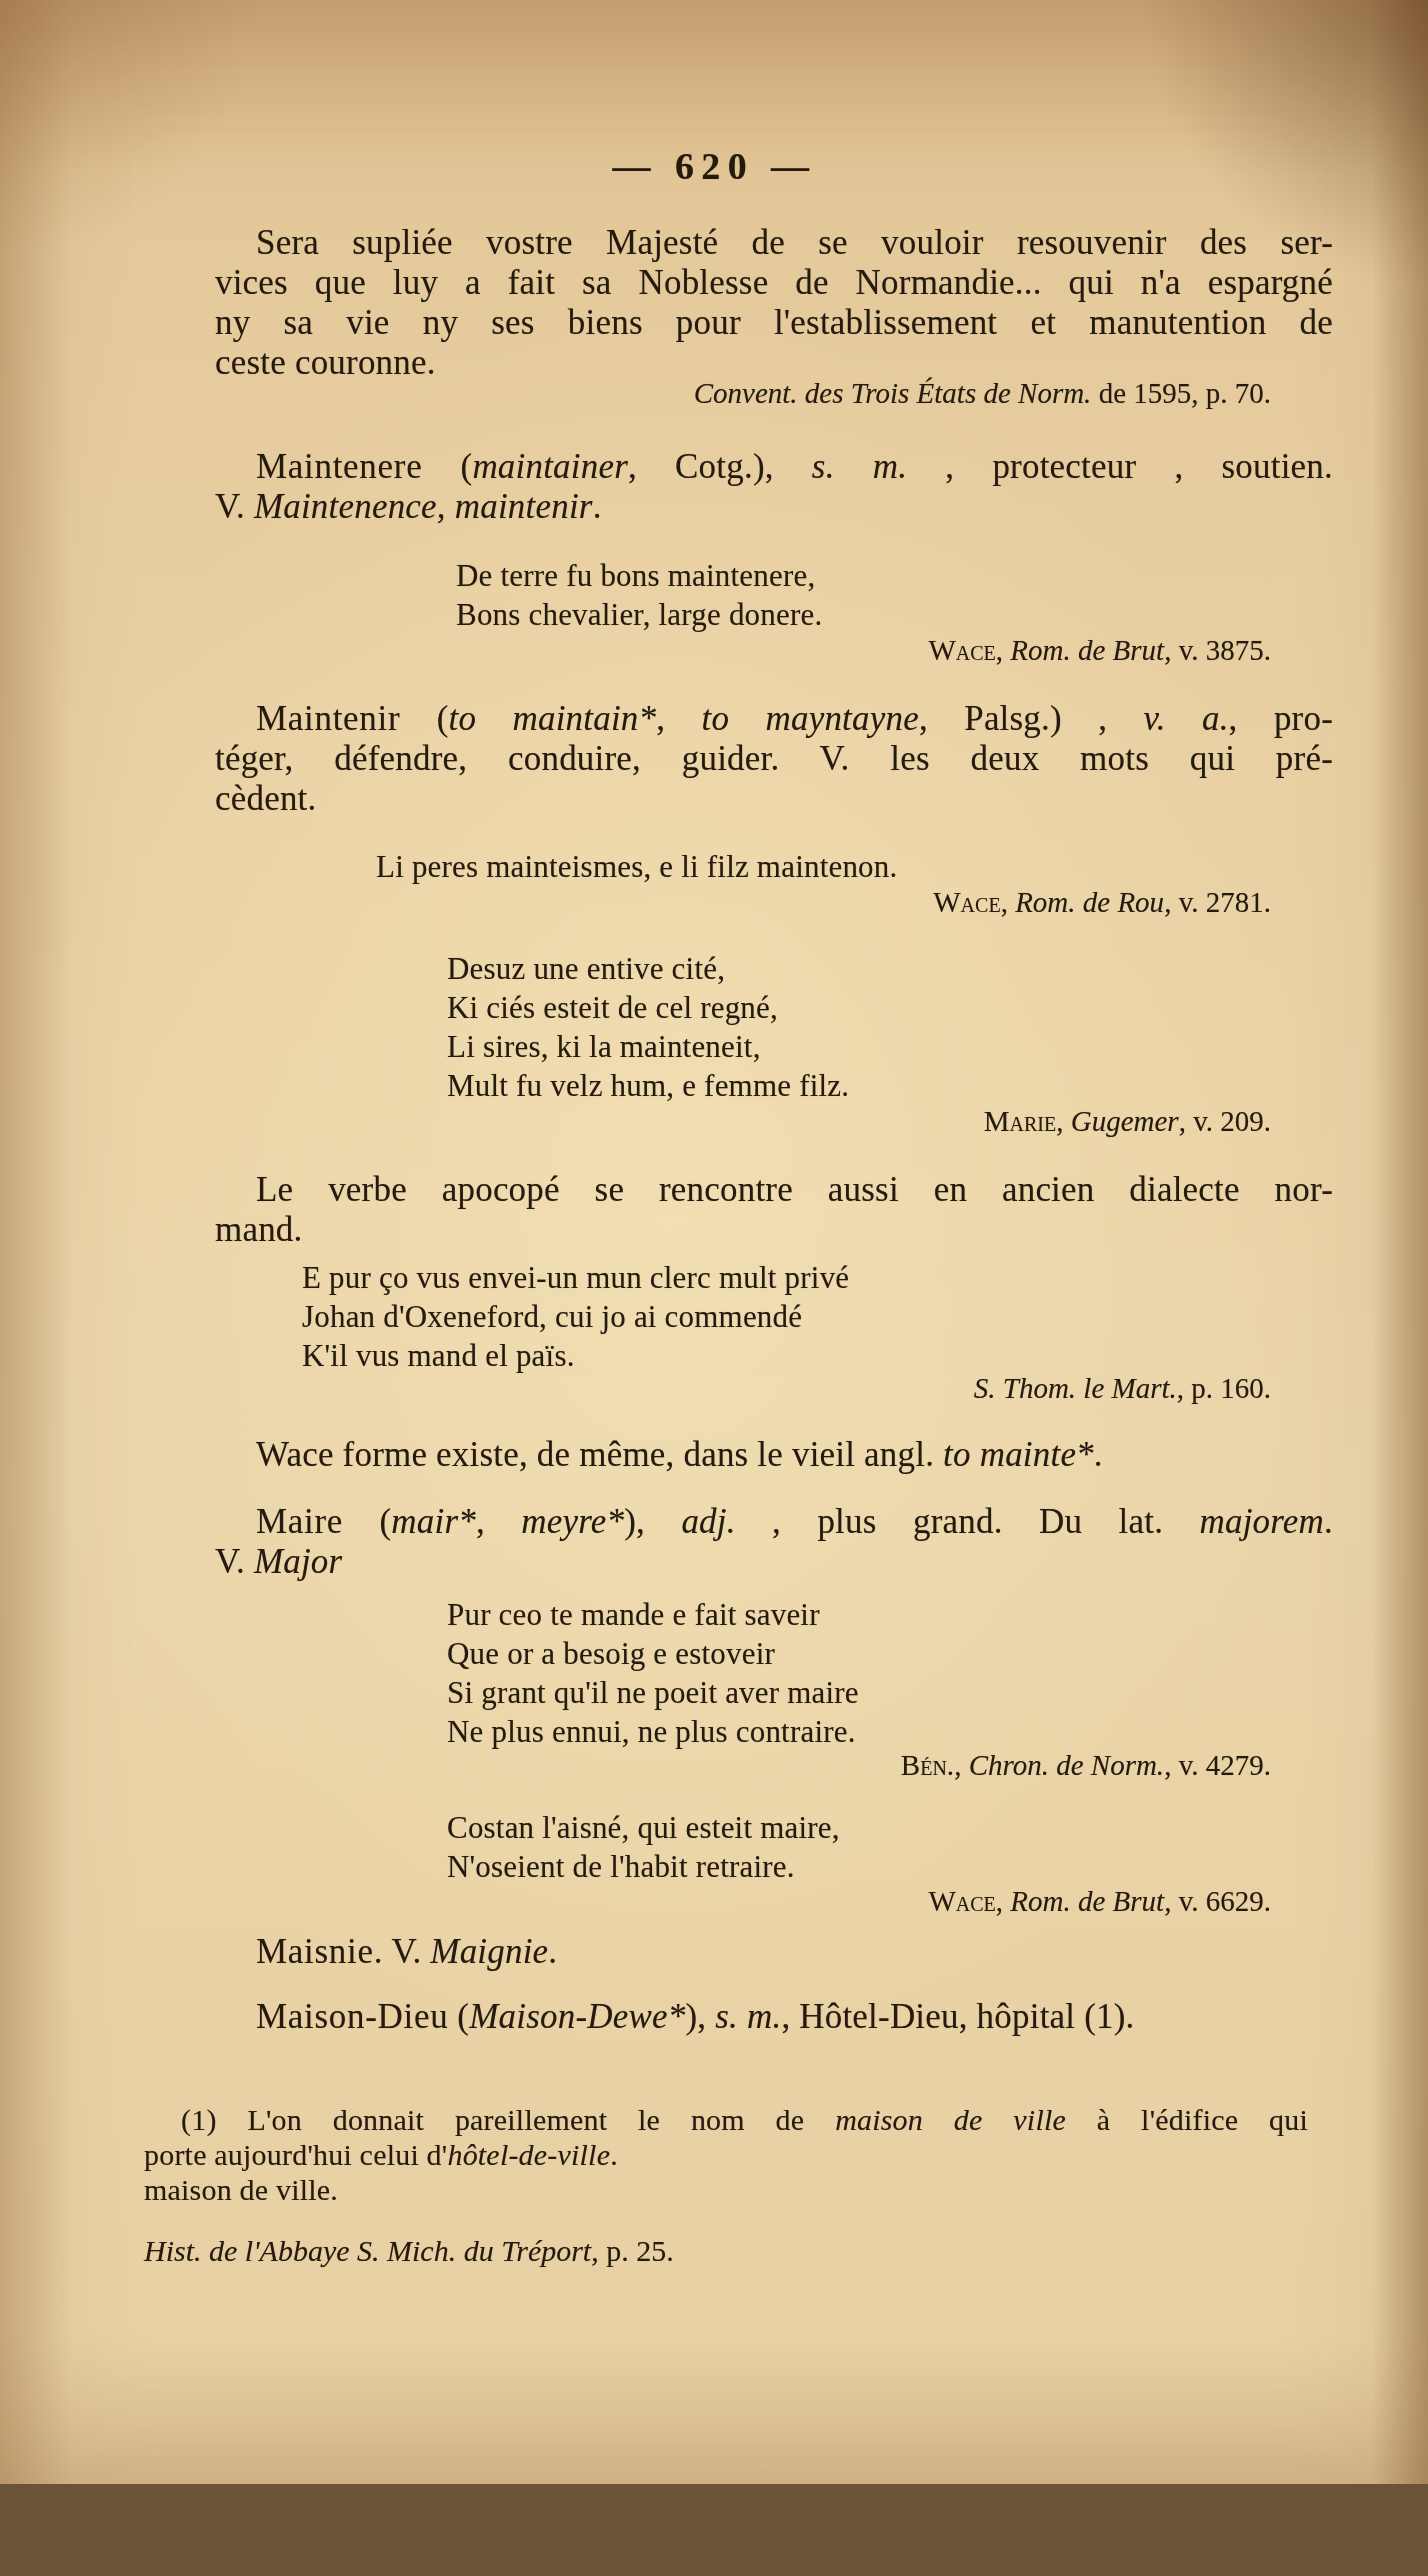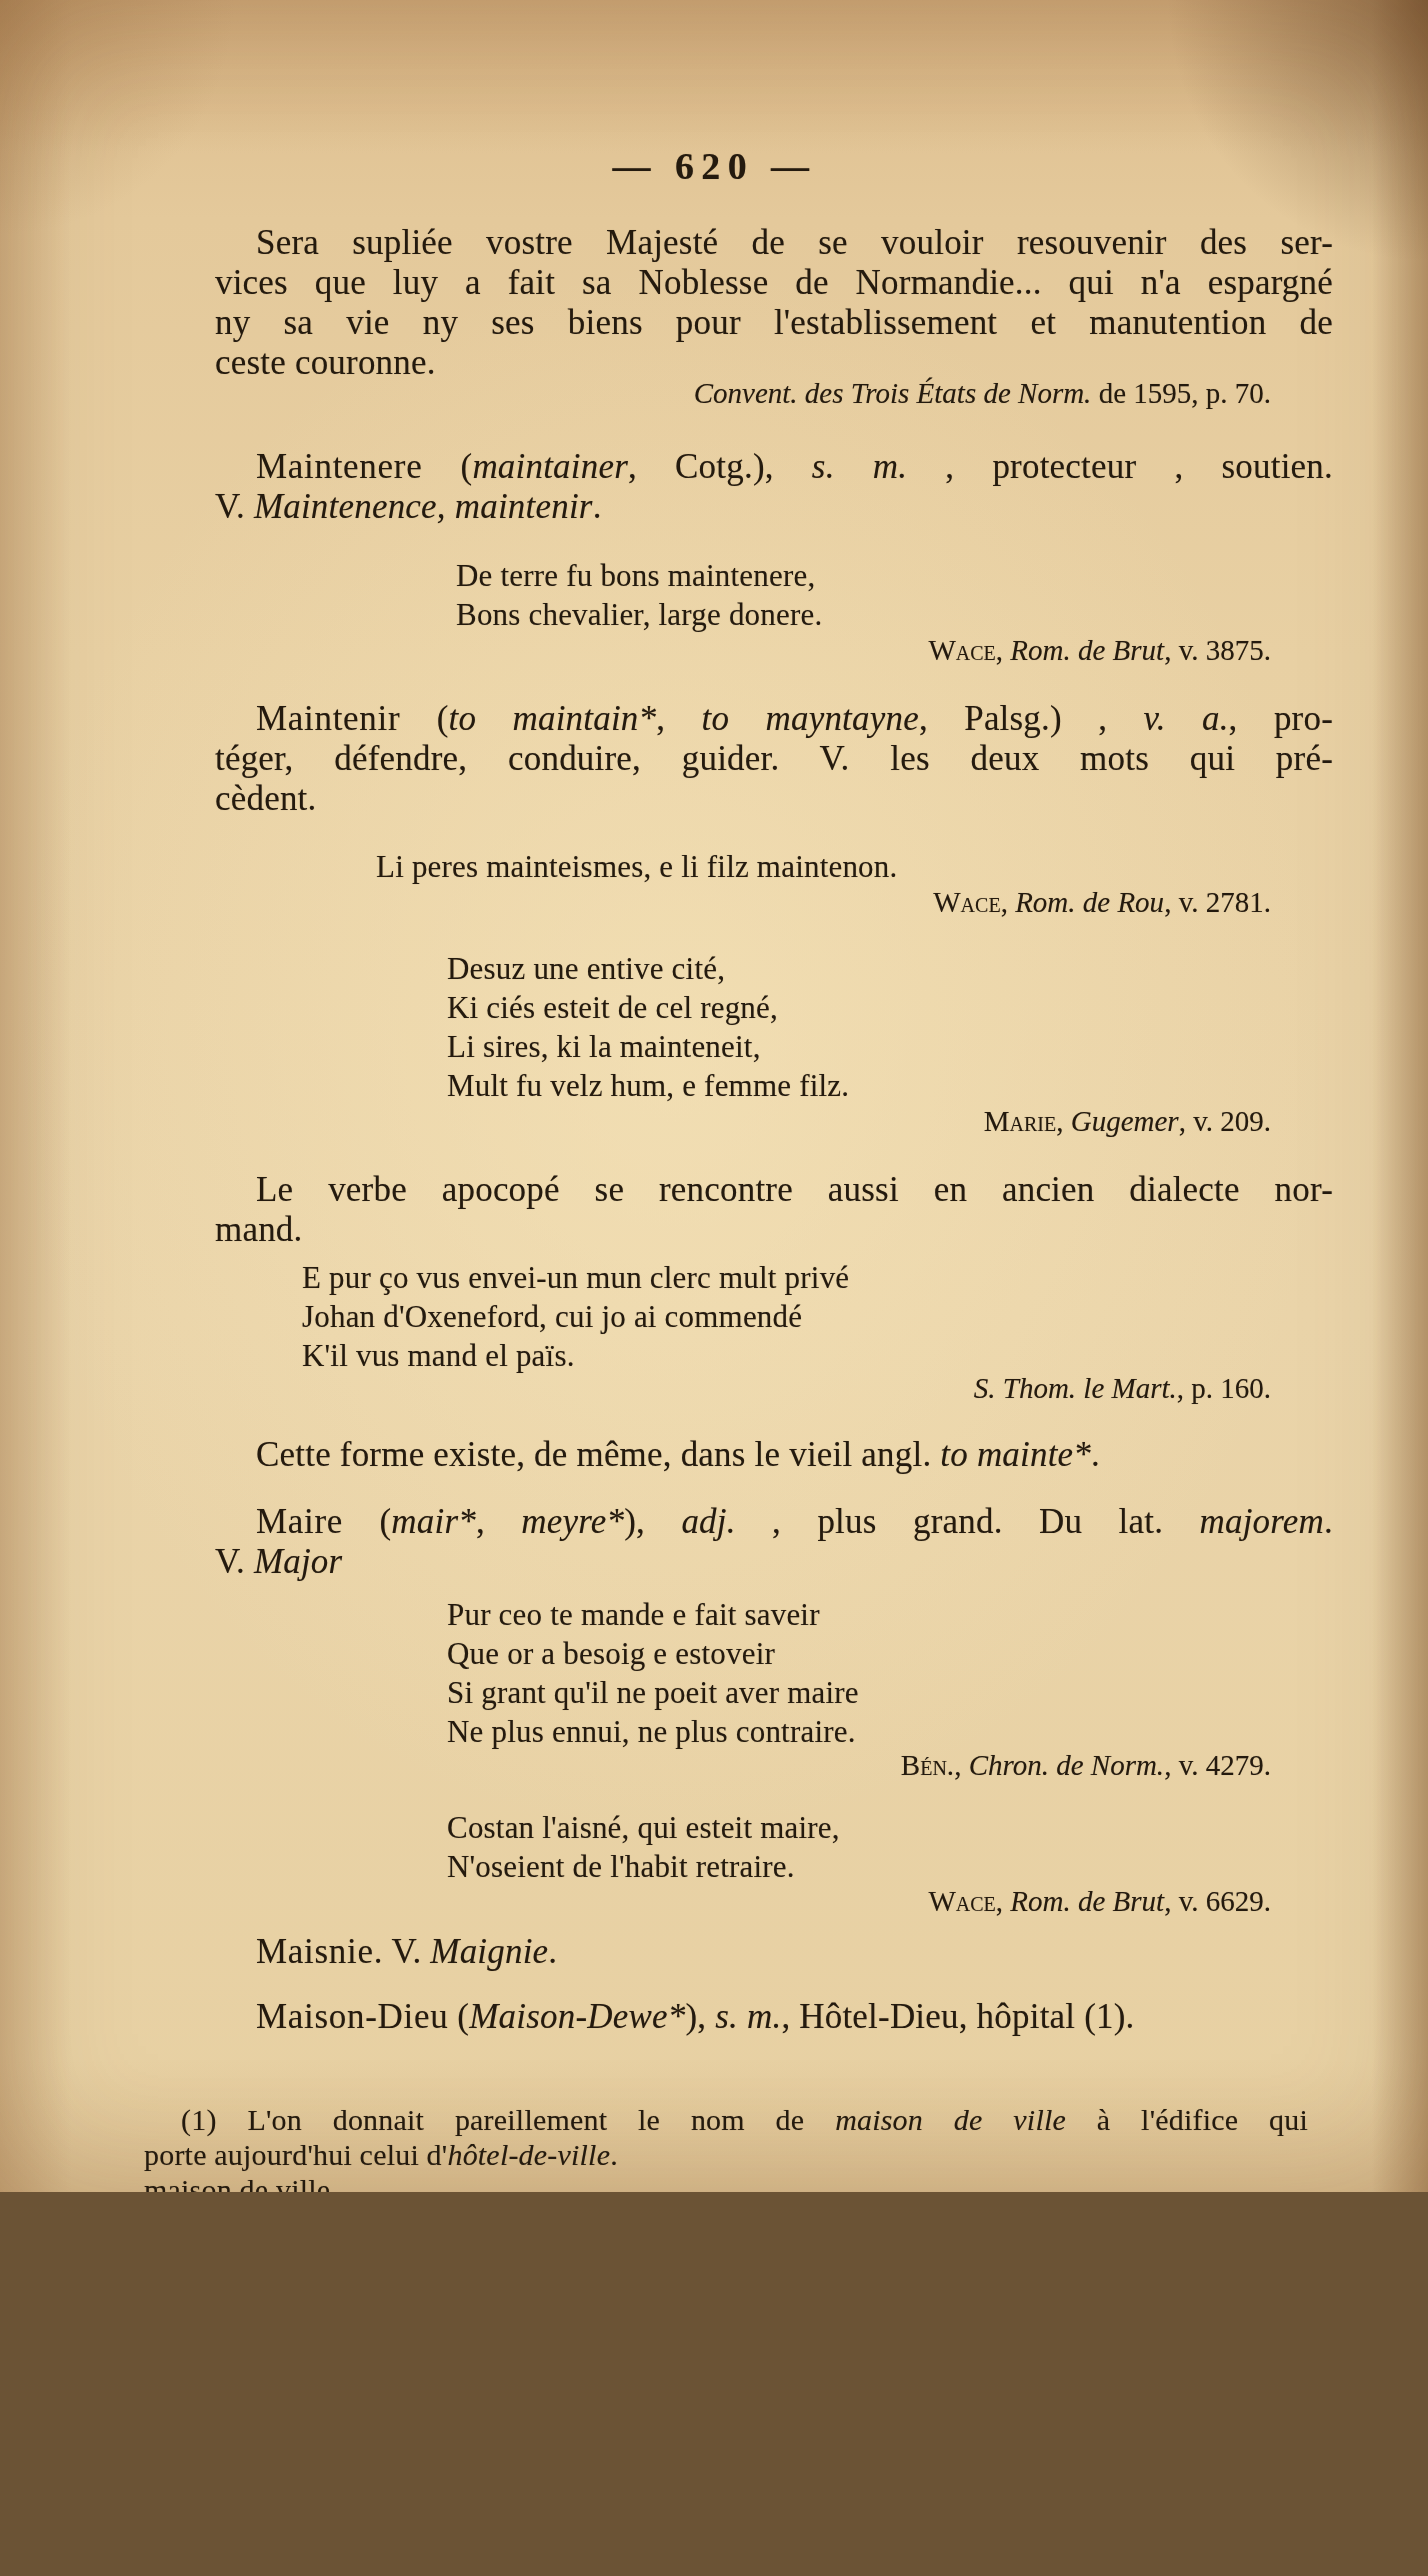--- a/index.html
+++ b/index.html
@@ -1,20 +1,20 @@
 <!DOCTYPE html>
 <html style="font-size:13.2px"><head>
 <meta charset="utf-8">
 <style>
   html,body { margin:0; padding:0; }
   body { background:#6b5335; }
 
   .page {
     position:relative;
-    width:1429px; height:2192px;
+    width:1429px; height:2484px;
     margin:0 auto;
     overflow:hidden;
     font-family:"Liberation Serif","DejaVu Serif",serif;
     color:#241a0e;
     background:
       radial-gradient(circle at 100% 0%, rgba(84,50,22,.50) 0%, rgba(84,50,22,0) 10%),
       radial-gradient(circle at 0% 0%, rgba(140,95,50,.30) 0%, rgba(140,95,50,0) 9%),
       linear-gradient(270deg, rgba(146,105,62,.55) 0%, rgba(146,105,62,0) 4%),
       linear-gradient(90deg, rgba(175,131,84,.40) 0%, rgba(175,131,84,0) 5%),
       linear-gradient(180deg, rgba(186,140,92,.45) 0%, rgba(186,140,92,0) 7%),
@@ -115,21 +115,21 @@
     <div>E pur ço vus envei-un mun clerc mult privé</div>
     <div>Johan d'Oxeneford, cui jo ai commendé</div>
     <div>K'il vus mand el païs.</div>
   </div>
 
   <div class="txt cite" style="top:1372px; left:215px; width:1056px;">
     <span class="i">S. Thom. le Mart.</span><span>, p. 160.</span>
   </div>
 
   <div class="txt body-col" style="top:1435px;">
-    <div class="ll ind"><span>Cette forme existe, de même, dans le vieil angl. </span><span class="i">to mainte*</span><span>.</span></div>
+    <div class="ll ind"><span>Wace forme existe, de même, dans le vieil angl. </span><span class="i">to mainte*</span><span>.</span></div>
   </div>
 
   <div class="txt body-col" style="top:1502px;">
     <div class="jl ind"><span class="b">Maire</span><span> (</span><span class="i">mair*</span><span>, </span><span class="i">meyre*</span><span>), </span><span class="i">adj.</span><span> , plus grand. Du lat. </span><span class="i">majorem</span><span>.</span></div>
     <div class="ll"><span>V. </span><span class="i">Major</span></div>
   </div>
 
   <div class="txt verse" style="top:1595px; left:447px;">
     <div>Pur ceo te mande e fait saveir</div>
     <div>Que or a besoig e estoveir</div>

